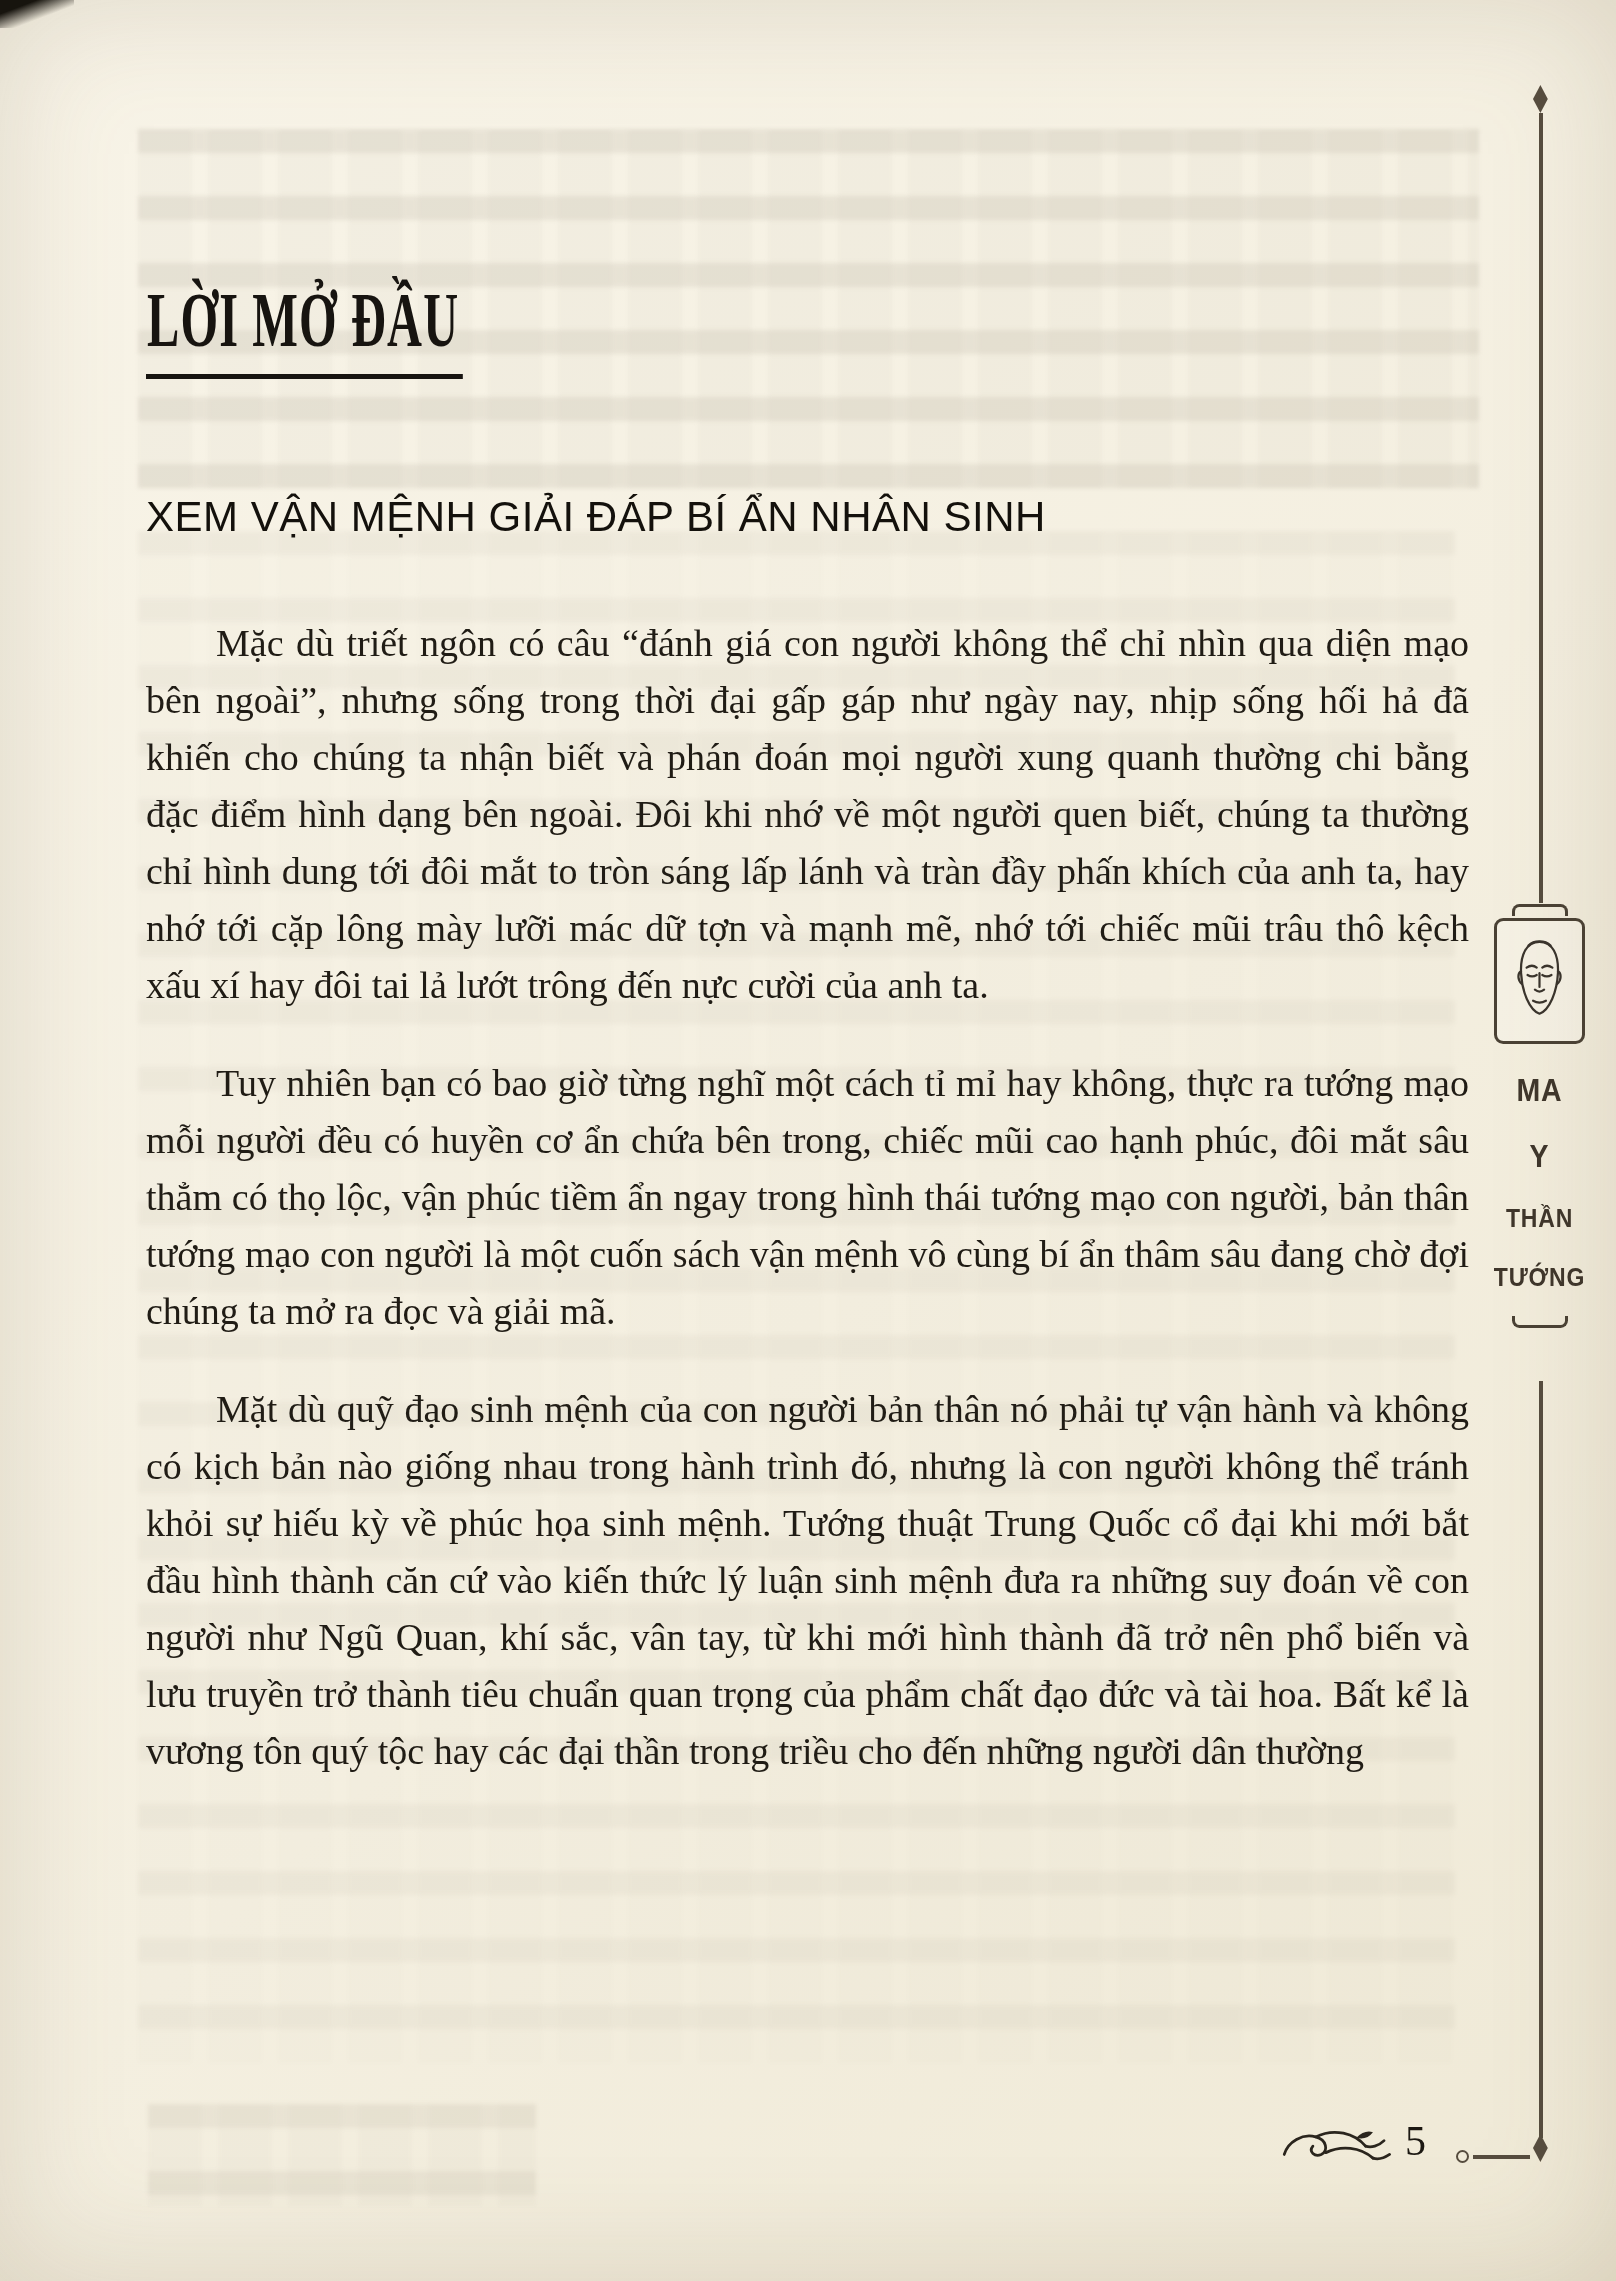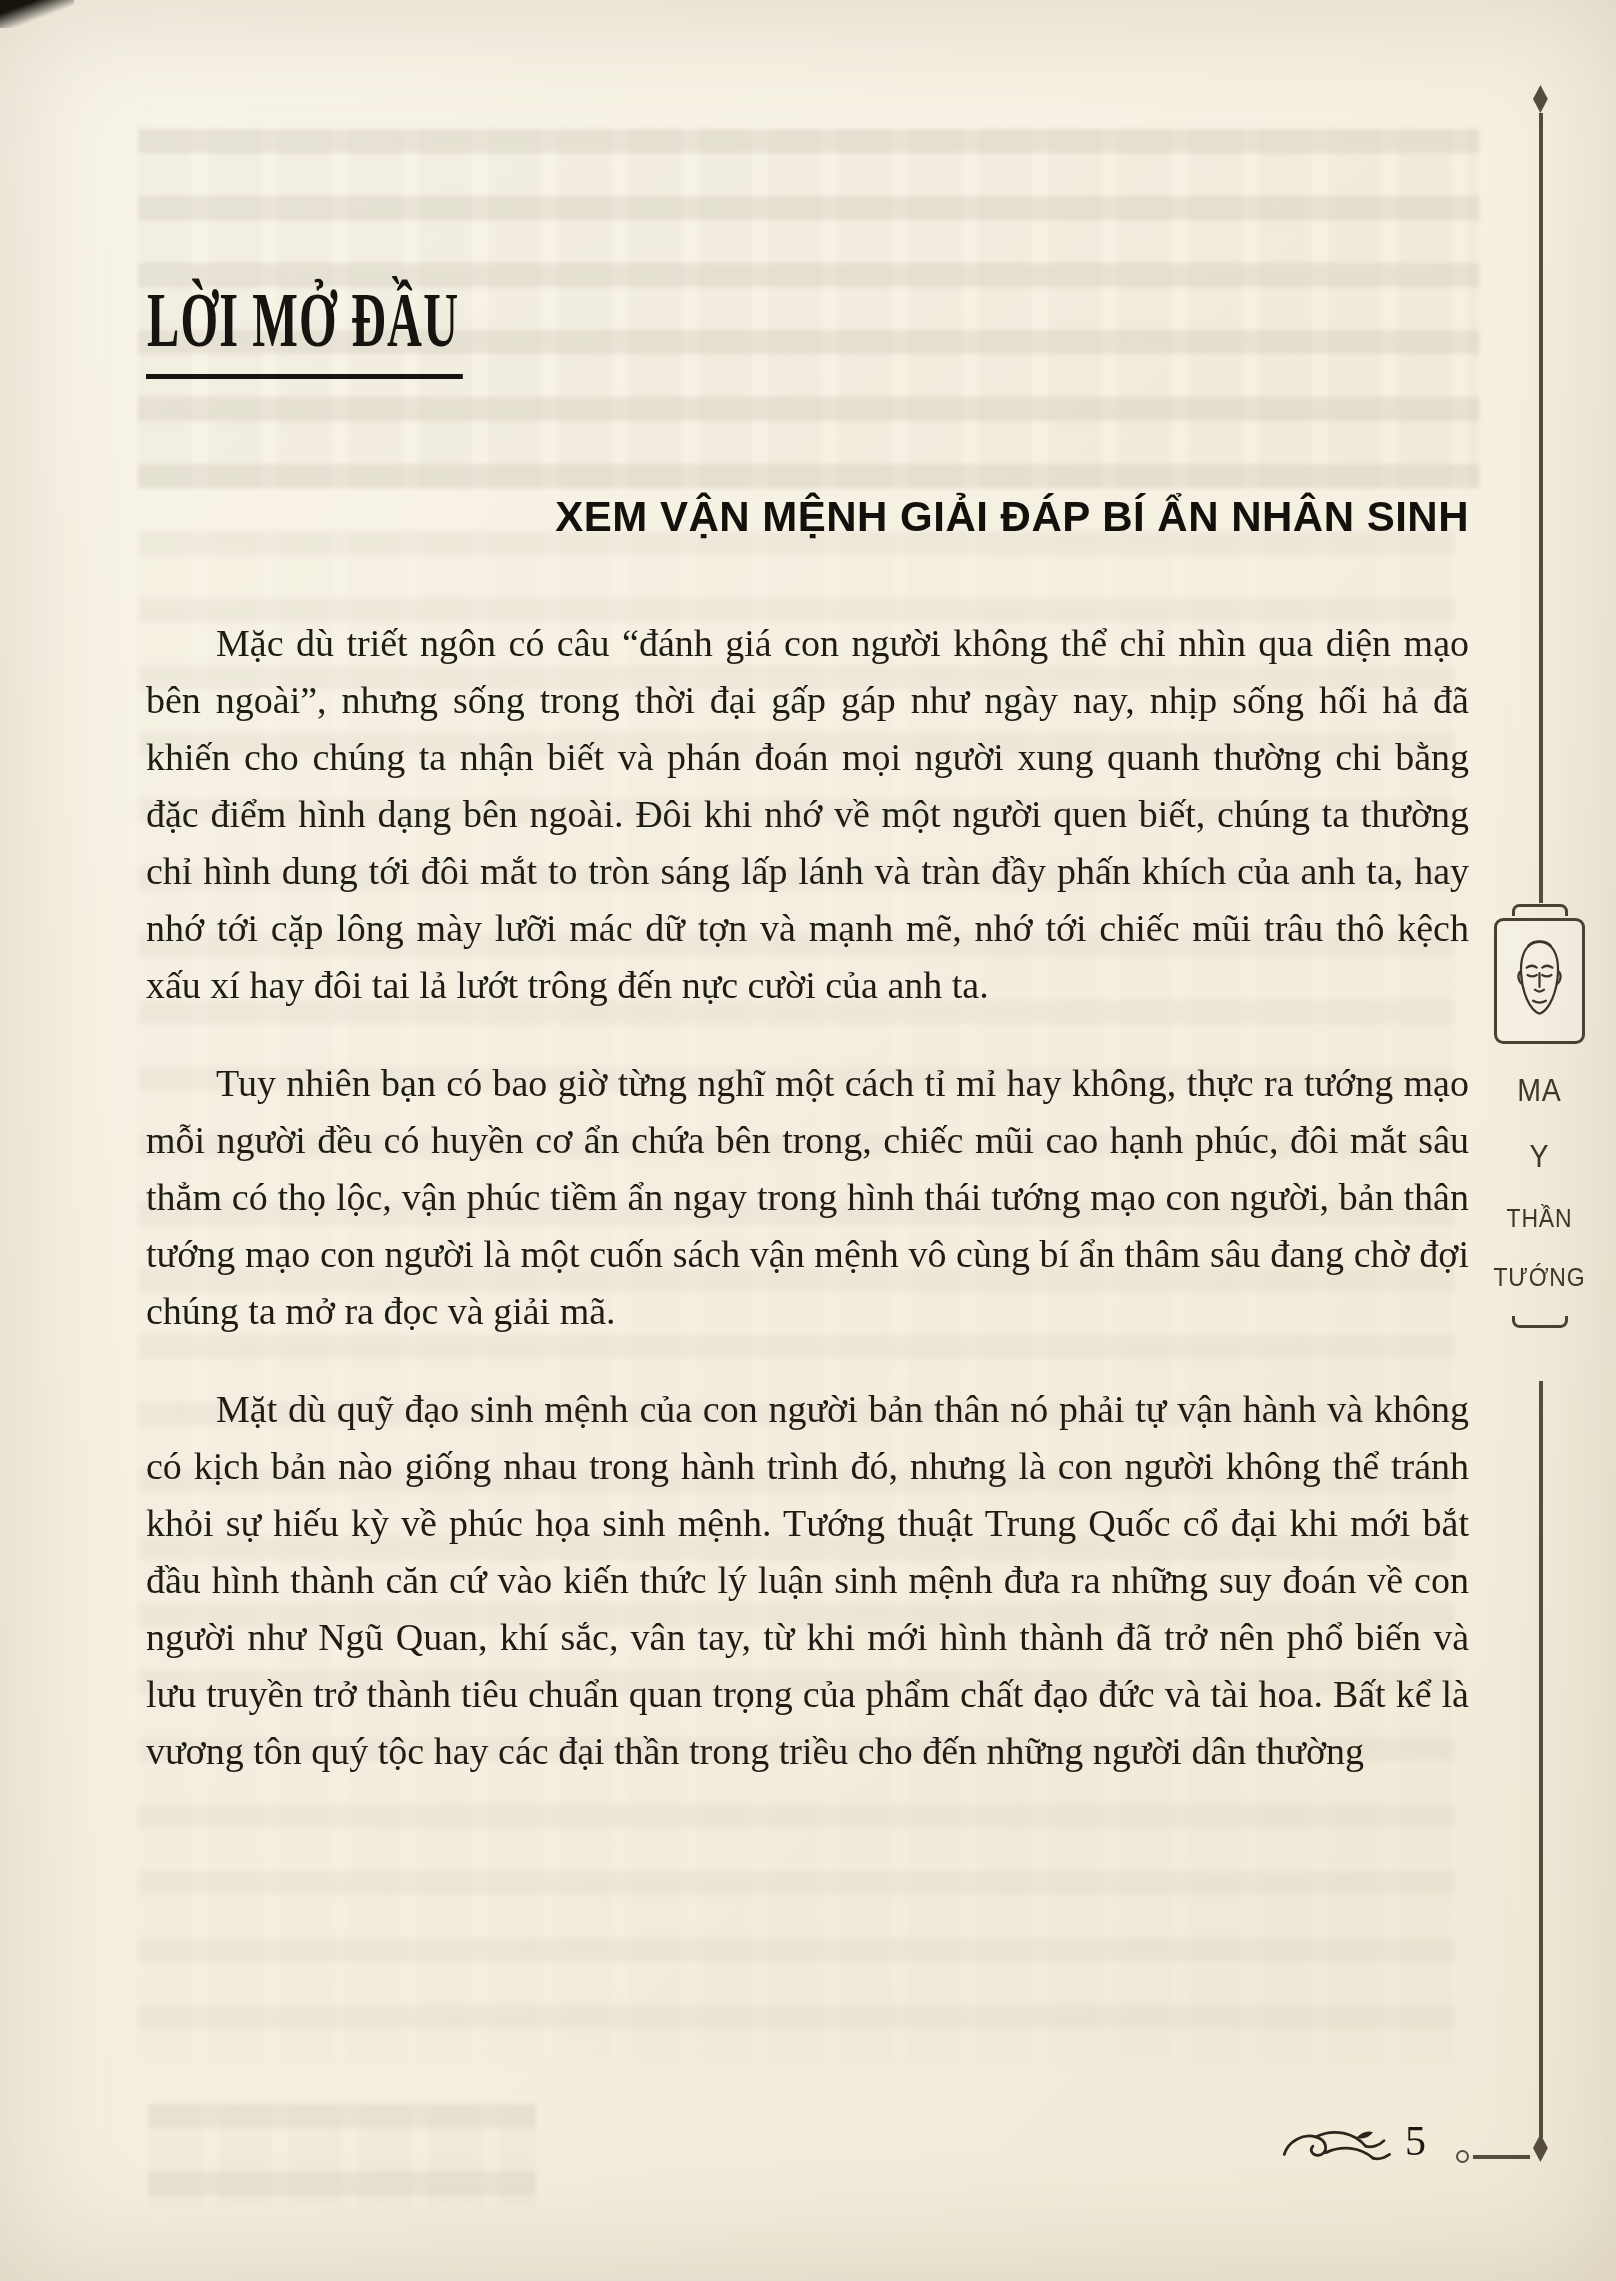--- a/index.html
+++ b/index.html
@@ -28,22 +28,22 @@
 
   .title { position:absolute; left:146px; top:275px; margin:0; }
   .title-inner {
     display:inline-block; transform:scaleX(.62); transform-origin:left top;
     font-family:"Liberation Serif", serif; font-weight:700; font-size:78px;
     letter-spacing:1.8px; color:#171410;
     border-bottom:5.5px solid #171410; padding:0 5.5px 9.2px 1.8px; white-space:nowrap;
   }
 
   .heading {
-    position:absolute; left:146px; top:493px; width:1323px; text-align:right;
-    font-family:"Liberation Sans", sans-serif; font-weight:700; font-size:42px;
+    position:absolute; left:146px; top:493px; width:1323px; text-align:left;
+    font-family:"Liberation Sans", sans-serif; font-weight:400; font-size:42px;
     letter-spacing:0.5px; color:#14110c;
   }
 
   .bodytext {
     position:absolute; left:146px; top:615px; width:1323px;
     font-size:38px; line-height:57px; text-align:justify; color:#201c15;
   }
   .bodytext p { margin:0 0 41px 0; text-indent:70px; }
 
   
@@ -52,21 +52,21 @@
   .rule-bottom { top:1381px; height:757px; }
   .diamond {
     position:absolute; left:1533px; width:14.8px; height:28px; background:#564c3e;
     clip-path:polygon(50% 0,100% 50%,50% 100%,0 50%);
   }
   .diamond-top { top:85px; }
   .diamond-bottom { top:2134px; }
 
   .seal {
     position:absolute; left:1486px; top:904px; width:107px; text-align:center;
-    color:#3f362b; font-family:"Liberation Sans", sans-serif; font-weight:400;
+    color:#3f362b; font-family:"Liberation Sans", sans-serif; font-weight:700;
   }
   .seal-cap  { width:50px; height:9.2px; margin:0 auto; border:3.7px solid #4a4134; border-bottom:none; border-radius:7.4px 7.4px 0 0; }
   .seal-face {
     width:85px; height:120px; margin:1.8px auto 0; border:3.7px solid #4a4134; border-radius:9.2px;
     display:flex; align-items:center; justify-content:center; background:rgba(255,255,255,.18);
   }
   .seal-label { margin-top:29.5px; font-size:31px; letter-spacing:0.9px; transform:scaleX(.92); }
   .seal-label.small { font-size:25px; }
   .seal-foot { width:50px; height:9.2px; margin:24px auto 0; border:3.7px solid #4a4134; border-top:none; border-radius:0 0 7.4px 7.4px; }
 

